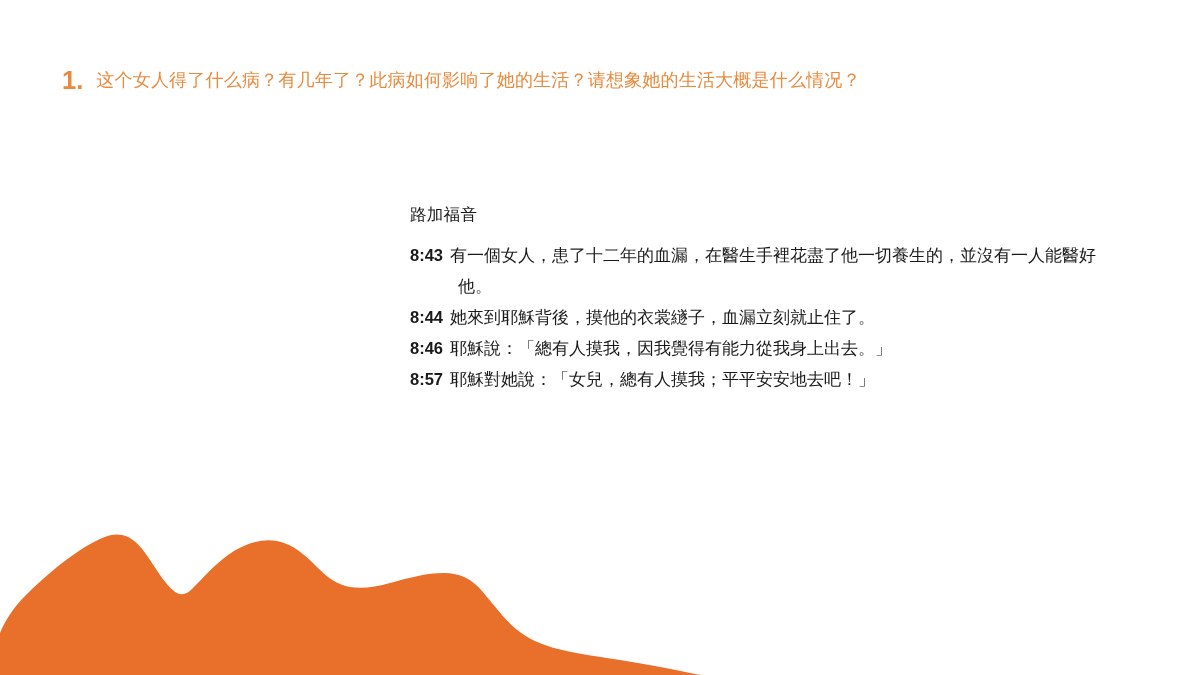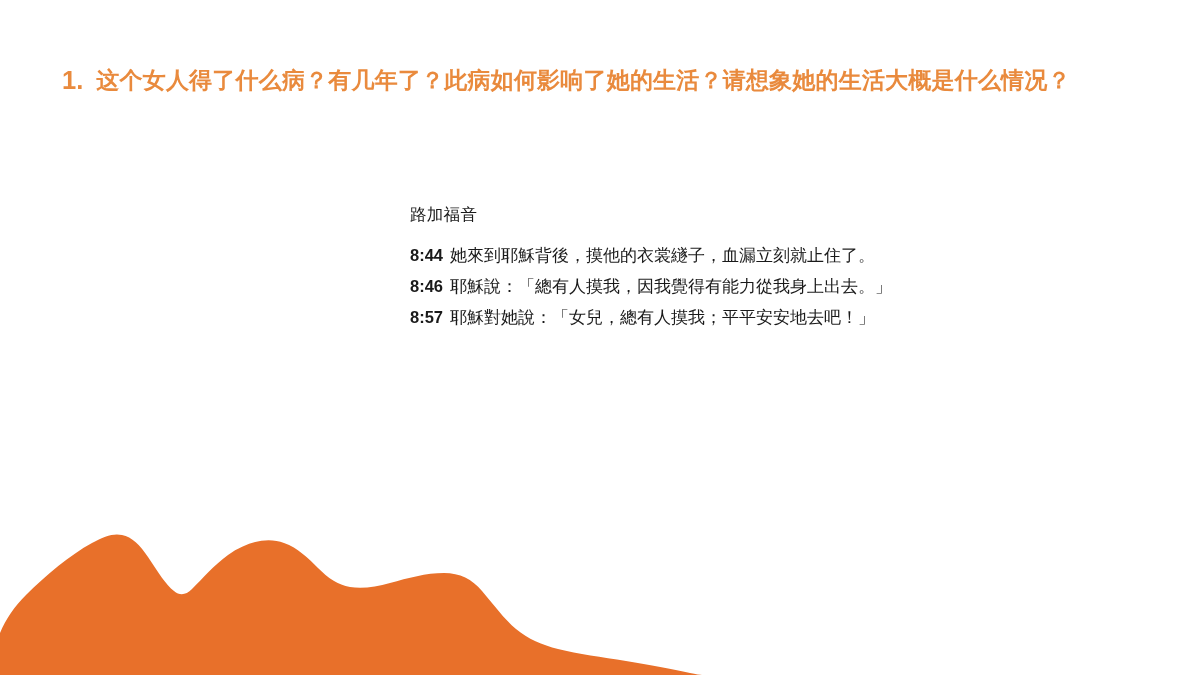--- a/index.html
+++ b/index.html
@@ -35,22 +35,22 @@
     color: #E98A3D;
     font-size: 25.5px;
     font-weight: bold;
     line-height: 40px;
     margin-right: 13px;
     flex: 0 0 auto;
     white-space: nowrap;
   }
   .title-text {
     color: #E98A3D;
-    font-size: 23px;
-    font-weight: bold;
+    font-size: 18px;
+    font-weight: normal;
     line-height: 40px;
     letter-spacing: 0.2px;
     flex: 1 1 auto;
   }
 
   
   .scripture {
     position: absolute;
     left: 410px;
     top: 203px;
@@ -99,20 +99,23 @@
 <div class="slide">
 
   <div class="title-block">
     <span class="title-number">1.</span>
     <span class="title-text">这个女人得了什么病？有几年了？此病如何影响了她的生活？请想象她的生活大概是什么情况？</span>
   </div>
 
   <div class="scripture">
     <div class="scripture-heading">路加福音</div>
 
+    <div class="verse">
+      <span class="verse-num">8:43</span><span class="verse-body">有一個女人，患了十二年的血漏，在醫生手裡花盡了他一切養生的，並沒有一人能醫好他。</span>
+    </div>
 
     <div class="verse">
       <span class="verse-num">8:44</span><span class="verse-body">她來到耶穌背後，摸他的衣裳繸子，血漏立刻就止住了。</span>
     </div>
 
 
     <div class="verse gap">
       <span class="verse-num">8:46</span><span class="verse-body">耶穌說：「總有人摸我，因我覺得有能力從我身上出去。」</span>
     </div>
 

